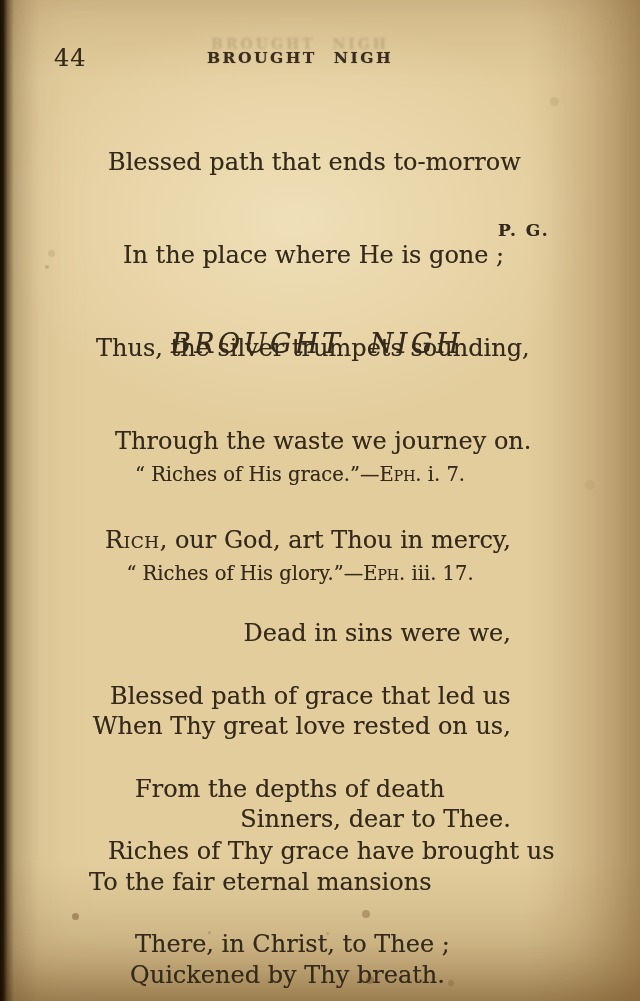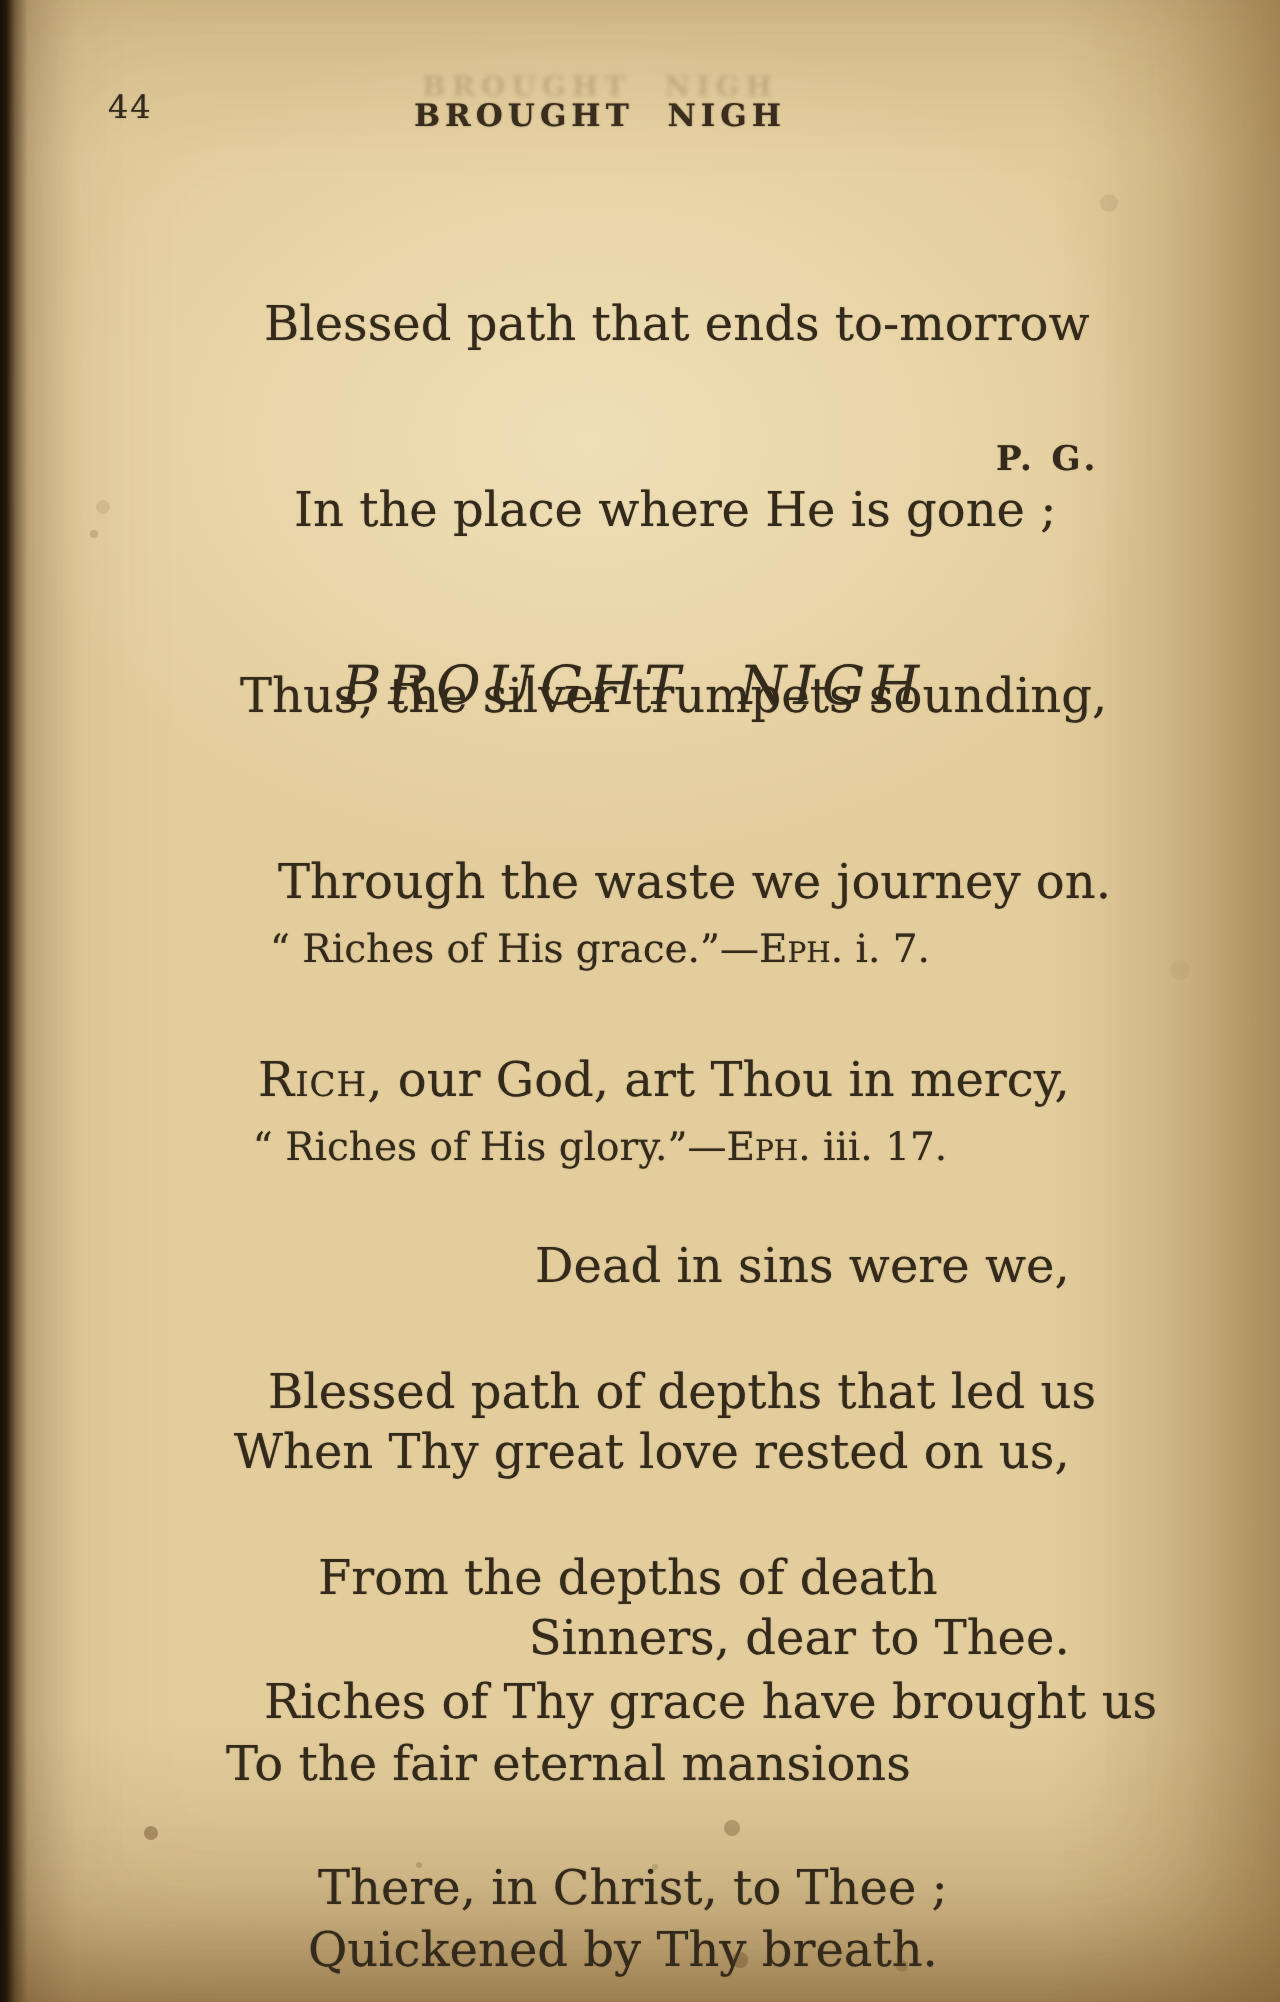--- a/index.html
+++ b/index.html
@@ -19,32 +19,32 @@
     box-shadow:
       inset -35px -35px 70px -25px rgba(110,75,30,0.45),
       inset 25px -25px 60px -30px rgba(90,60,25,0.40),
       inset 0 0 90px rgba(120,85,40,0.18);
   }
   .edge-left{
     position:absolute;left:0;top:0;bottom:0;width:14px;
     background:linear-gradient(90deg,#160f07 0%,#241708 22%,rgba(52,35,15,0.45) 55%,rgba(52,35,15,0) 100%);
   }
   .txt{position:absolute;white-space:pre;}
-  .pagenum{left:54px;top:44px;font-size:16px;letter-spacing:1px;text-align:right;}
+  .pagenum{left:54px;top:44px;font-size:24px;letter-spacing:1px;text-align:right;}
   .runhead{
     left:300px;top:48px;transform:translateX(-50%);
     font-size:15.5px;font-weight:bold;letter-spacing:2.5px;word-spacing:9px;
     color:#3a2d1d;text-shadow:0 0 1px rgba(58,45,29,0.55);
   }
   .runhead-ghost{
     left:300px;top:36px;transform:translateX(-50%);
     font-size:14px;font-weight:bold;letter-spacing:3px;word-spacing:9px;
     color:rgba(70,52,30,0.18);filter:blur(1px);
   }
-  .poem{font-size:24px;line-height:31px;padding-left:24px;}
+  .poem{font-size:24px;line-height:31px;}
   .poem .ln{white-space:pre;}
   .intro{left:0;top:85px;}
   .attrib{left:498px;top:220px;font-size:17px;font-weight:600;letter-spacing:2px;}
   .title{
     left:317px;top:328px;transform:translateX(-50%);
     font-style:italic;font-size:27px;letter-spacing:3.5px;word-spacing:14px;
   }
   .epigraphs{left:0;top:392px;width:600px;text-align:center;font-size:19.5px;line-height:33px;}
   .sc{font-variant:small-caps;}
   .lead{font-variant:small-caps;letter-spacing:0.5px;}
@@ -93,21 +93,21 @@
   </div>
 
   <div class="txt poem s1 ink">
     <div class="ln" style="margin-left:105px"><span class="lead">Rich</span><span>, our God, art Thou in mercy,</span></div>
     <div class="ln" style="margin-left:133px">Dead in sins were we,</div>
     <div class="ln" style="margin-left:91px">When Thy great love rested on us,</div>
     <div class="ln" style="margin-left:135px">Sinners, dear to Thee.</div>
   </div>
 
   <div class="txt poem s2 ink">
-    <div class="ln" style="margin-left:110px">Blessed path of depths that led us</div>
+    <div class="ln" style="margin-left:110px">Blessed path of grace that led us</div>
     <div class="ln" style="margin-left:135px">From the depths of death</div>
     <div class="ln" style="margin-left:89px">To the fair eternal mansions</div>
     <div class="ln" style="margin-left:130px">Quickened by Thy breath.</div>
   </div>
 
   <div class="txt poem s3 ink">
     <div class="ln" style="margin-left:108px">Riches of Thy grace have brought us</div>
     <div class="ln" style="margin-left:135px">There, in Christ, to Thee ;</div>
     
     

